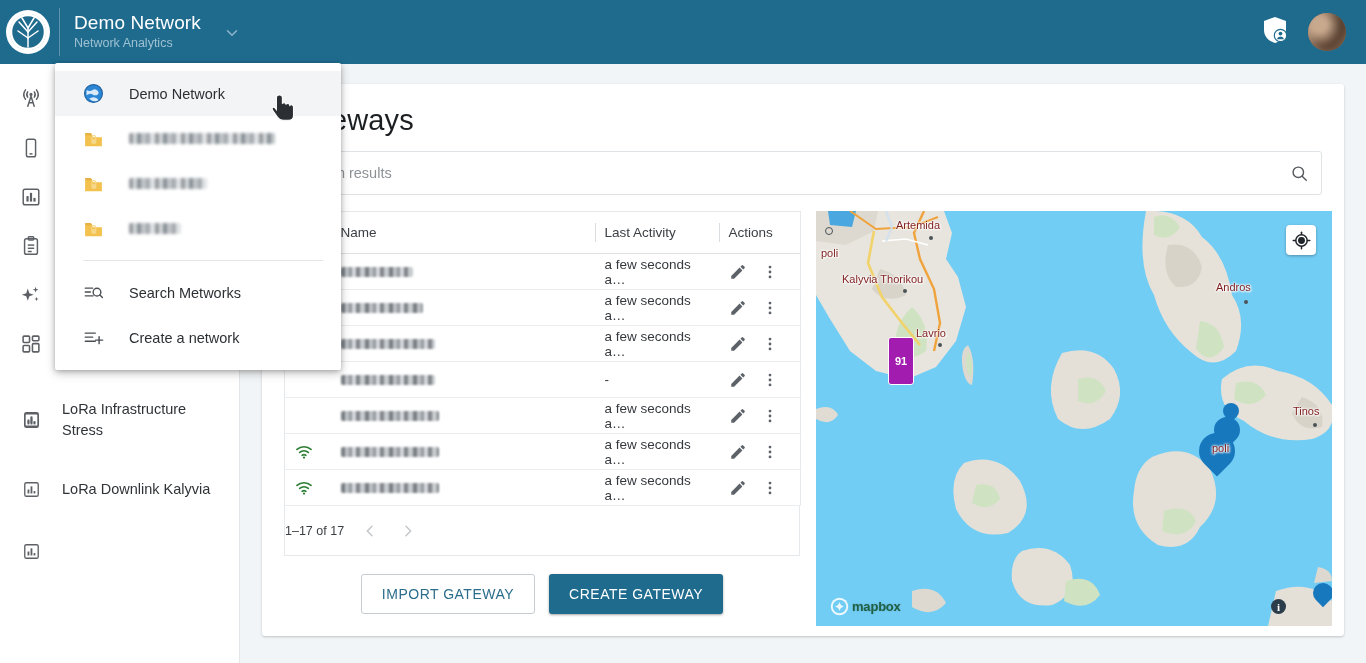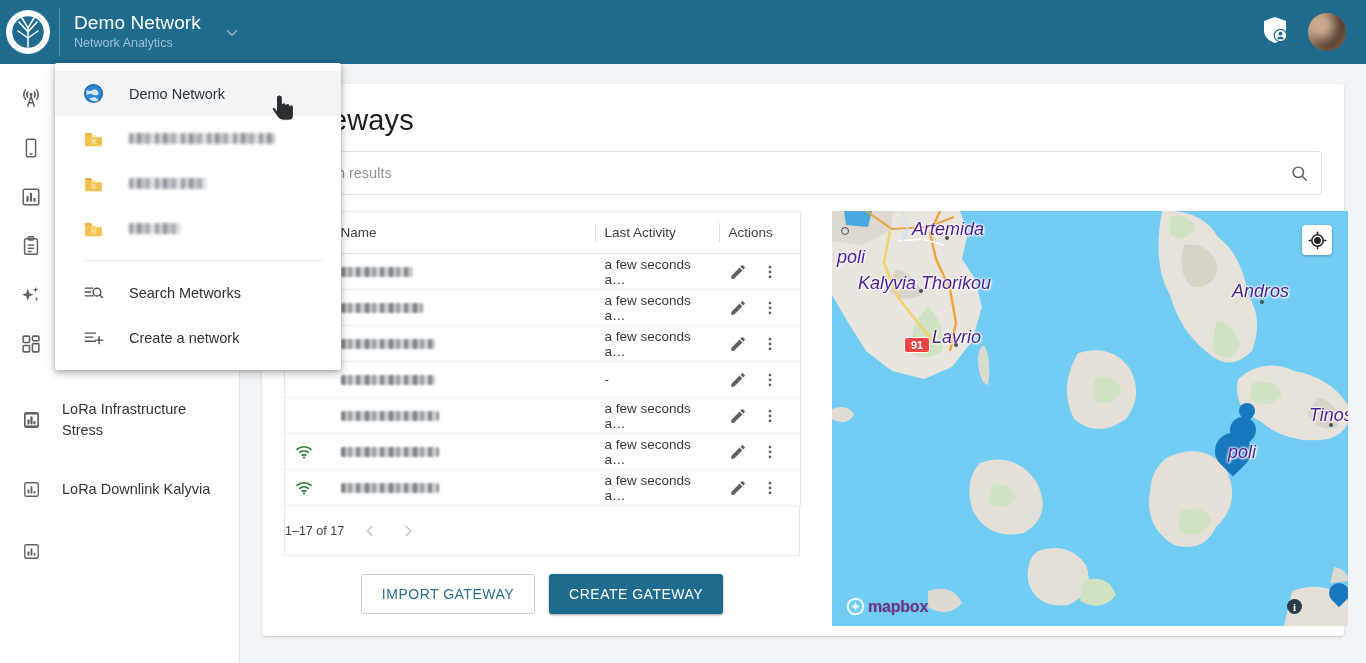--- a/index.html
+++ b/index.html
@@ -125,21 +125,21 @@
     margin-bottom: 16px;
   }
   .searchbar input {
     flex: 1; border: none; outline: none;
     font-size: 14.5px; font-family: inherit; color: #30353a;
     background: transparent;
   }
   .searchbar input::placeholder { color: #8d9297; }
   .search-ic { color: #55595e; display: flex; flex: none; }
 
-  .body-cols { display: flex; gap: 32px; }
+  .body-cols { display: flex; gap: 16px; }
 
   
   .table-wrap { width: 516px; flex: none; }
   .gw-table {
     width: 100%; border-collapse: collapse;
     border: 1px solid #e6e9ec; border-bottom: none;
     table-layout: fixed;
   }
   .gw-table th {
     font-size: 13.5px; font-weight: 400; color: #3b4045;
@@ -200,48 +200,47 @@
     border: none; background: #1f6b8e; color: #ffffff;
     box-shadow: 0 1px 3px rgba(0,0,0,.22), 0 1px 2px rgba(0,0,0,.16);
   }
 
   
   .map {
     position: relative; width: 516px; height: 415px; flex: none;
     overflow: hidden; background: #72cdf4;
   }
   .map-label {
-    position: absolute; font-size: 18px; color: #4c1d95;
+    position: absolute; font-size: 11px; color: #7f1d1d;
     text-shadow: 0 0 3px #fff, 0 0 3px #fff, 0 0 2px #fff, 1px 1px 2px #fff;
     white-space: nowrap;
-    font-style: italic;
   }
   .map-dot {
     position: absolute; width: 4px; height: 4px; border-radius: 50%;
     background: #4c5358;
   }
   .shield91 {
-    position: absolute; background: #ef4444; color: #fff;
-    font-size: 11px; border-radius: 3px; padding: 1px 6px;
+    position: absolute; background: #a21caf; color: #fff;
+    font-size: 11px; border-radius: 3px; padding: 17px 6px;
     border: 1.5px solid #fff; font-weight: 700;
   }
   .locate-btn {
     position: absolute; top: 14px; right: 16px;
     width: 30px; height: 30px; background: #fff; border-radius: 4px;
     box-shadow: 0 1px 3px rgba(0,0,0,.3);
     display: flex; align-items: center; justify-content: center;
     cursor: pointer;
   }
   .mapbox-logo {
     position: absolute; left: 14px; bottom: 10px;
     display: flex; align-items: center; gap: 3px;
     opacity: .88;
   }
   .mapbox-word {
-    font-size: 16px; font-weight: 700; color: #701a75;
+    font-size: 13px; font-weight: 700; color: #14532d;
     letter-spacing: -.2px;
     text-shadow: 0 0 2px rgba(0,0,0,.25);
   }
   .map-info {
     position: absolute; right: 46px; bottom: 12px;
     width: 15px; height: 15px; border-radius: 50%;
     background: #2b3c4a; color: #fff; font-size: 11px; font-weight: 700;
     display: flex; align-items: center; justify-content: center;
     font-family: "Liberation Serif", serif;
     cursor: pointer;

